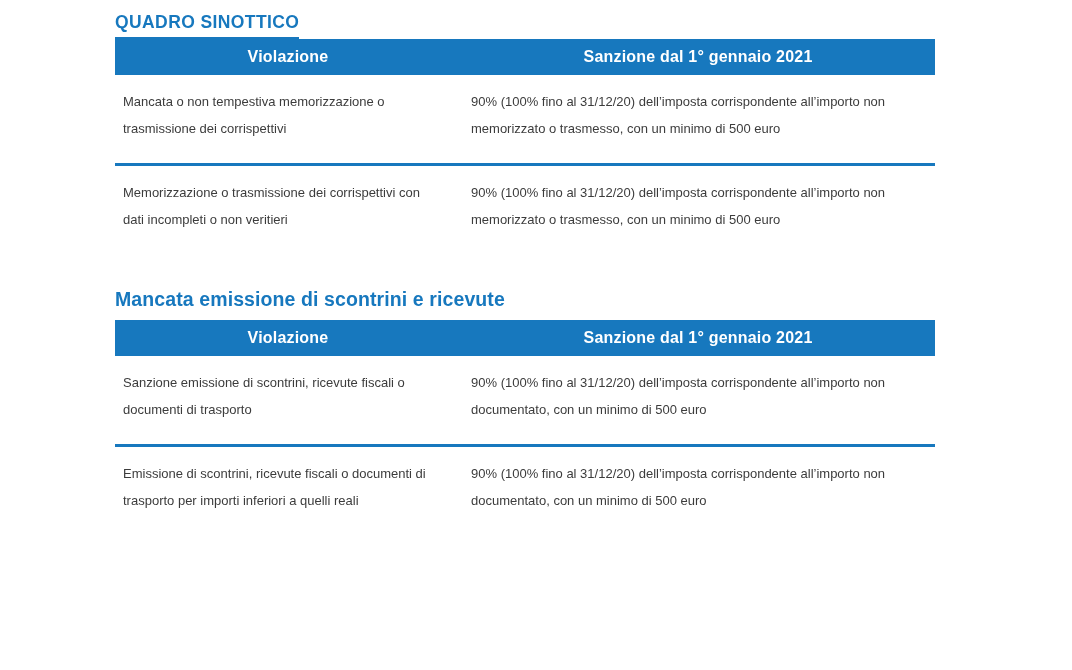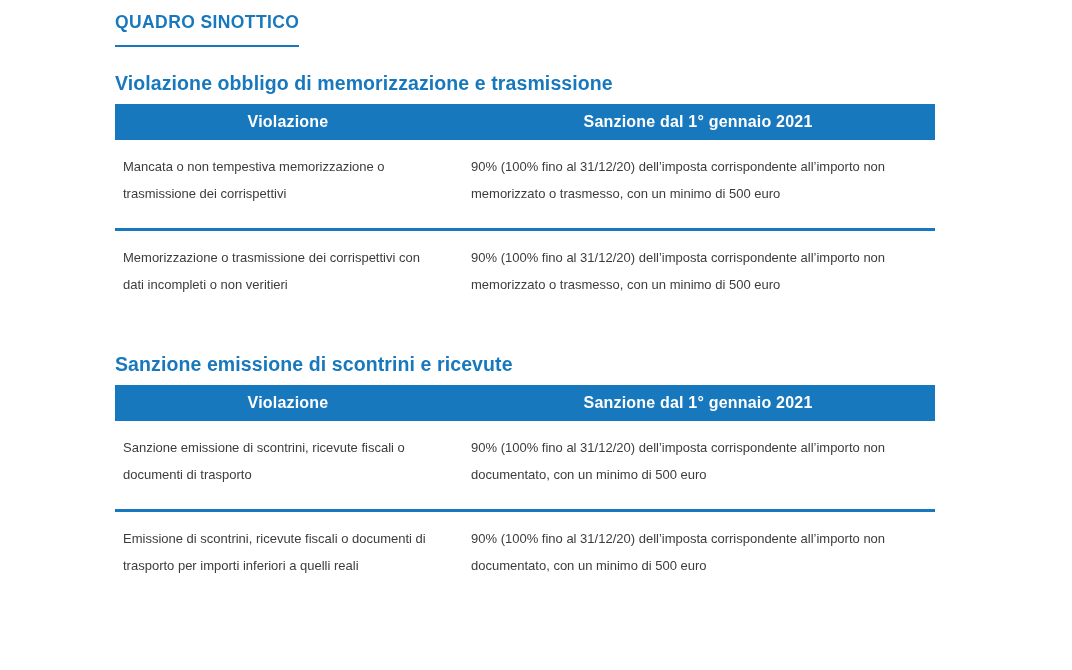--- a/index.html
+++ b/index.html
@@ -16,21 +16,21 @@
   }
   .content { width: 820px; }
 
   .page-title {
     display: inline-block;
     color: #1778BE;
     font-size: 17.5px;
     font-weight: bold;
     letter-spacing: 0.4px;
     border-bottom: 2.5px solid #1778BE;
-    padding-bottom: 12px;
+    padding-bottom: 4px;
     margin-top: 2px;
   }
 
   .section-heading {
     color: #1778BE;
     font-size: 19.5px;
     font-weight: bold;
     letter-spacing: 0.1px;
   }
   .section-heading.first { margin-top: 25px; margin-bottom: 9px; }
@@ -69,21 +69,20 @@
 </style>
 </head>
 <body>
 
 <div class="doc">
   <div class="content">
 
     <h1 class="page-title">QUADRO SINOTTICO</h1>
 
     <section>
-      <h2 class="section-heading first">Violazione obbligo di memorizzazione e trasmissione</h2>
 
       <table class="sanctions">
         <colgroup>
             <col class="c1">
             <col class="c2">
           </colgroup>
         <thead>
           <tr>
             <th>Violazione</th>
             <th>Sanzione dal 1° gennaio 2021</th>
@@ -96,21 +95,21 @@
           </tr>
           <tr>
             <td class="violation">Memorizzazione o trasmissione dei corrispettivi con dati incompleti o non veritieri</td>
             <td class="sanction">90% (100% fino al 31/12/20) dell’imposta corrispondente all’importo non memorizzato o trasmesso, con un minimo di 500 euro</td>
           </tr>
         </tbody>
       </table>
     </section>
 
     <section>
-      <h2 class="section-heading second">Sanzione emissione di scontrini e ricevute</h2>
+      <h2 class="section-heading second">Mancata emissione di scontrini e ricevute</h2>
 
       <table class="sanctions">
         <colgroup>
             <col class="c1">
             <col class="c2">
           </colgroup>
         <thead>
           <tr>
             <th>Violazione</th>
             <th>Sanzione dal 1° gennaio 2021</th>

